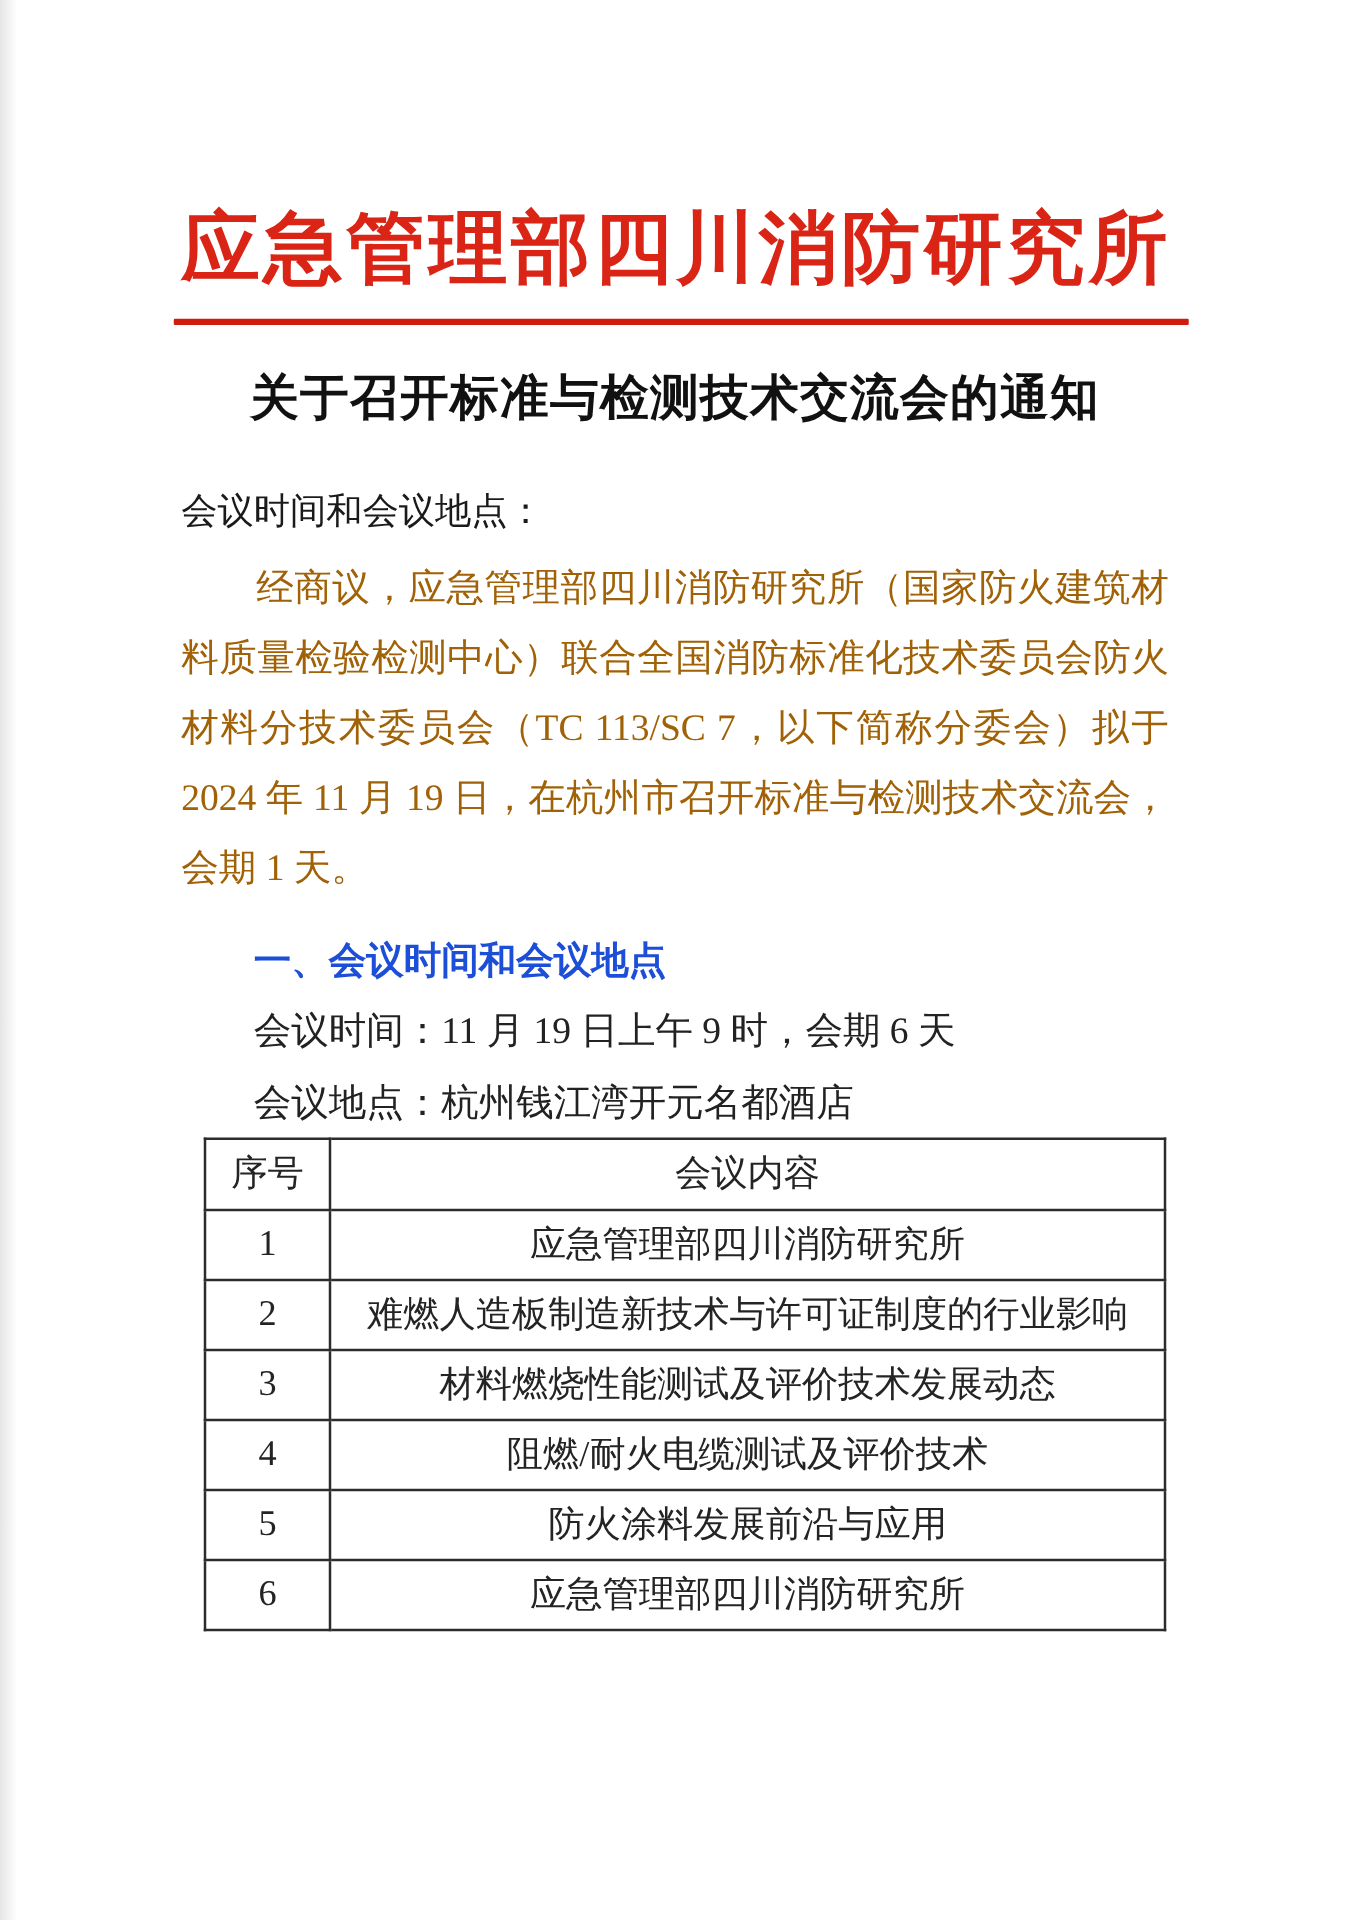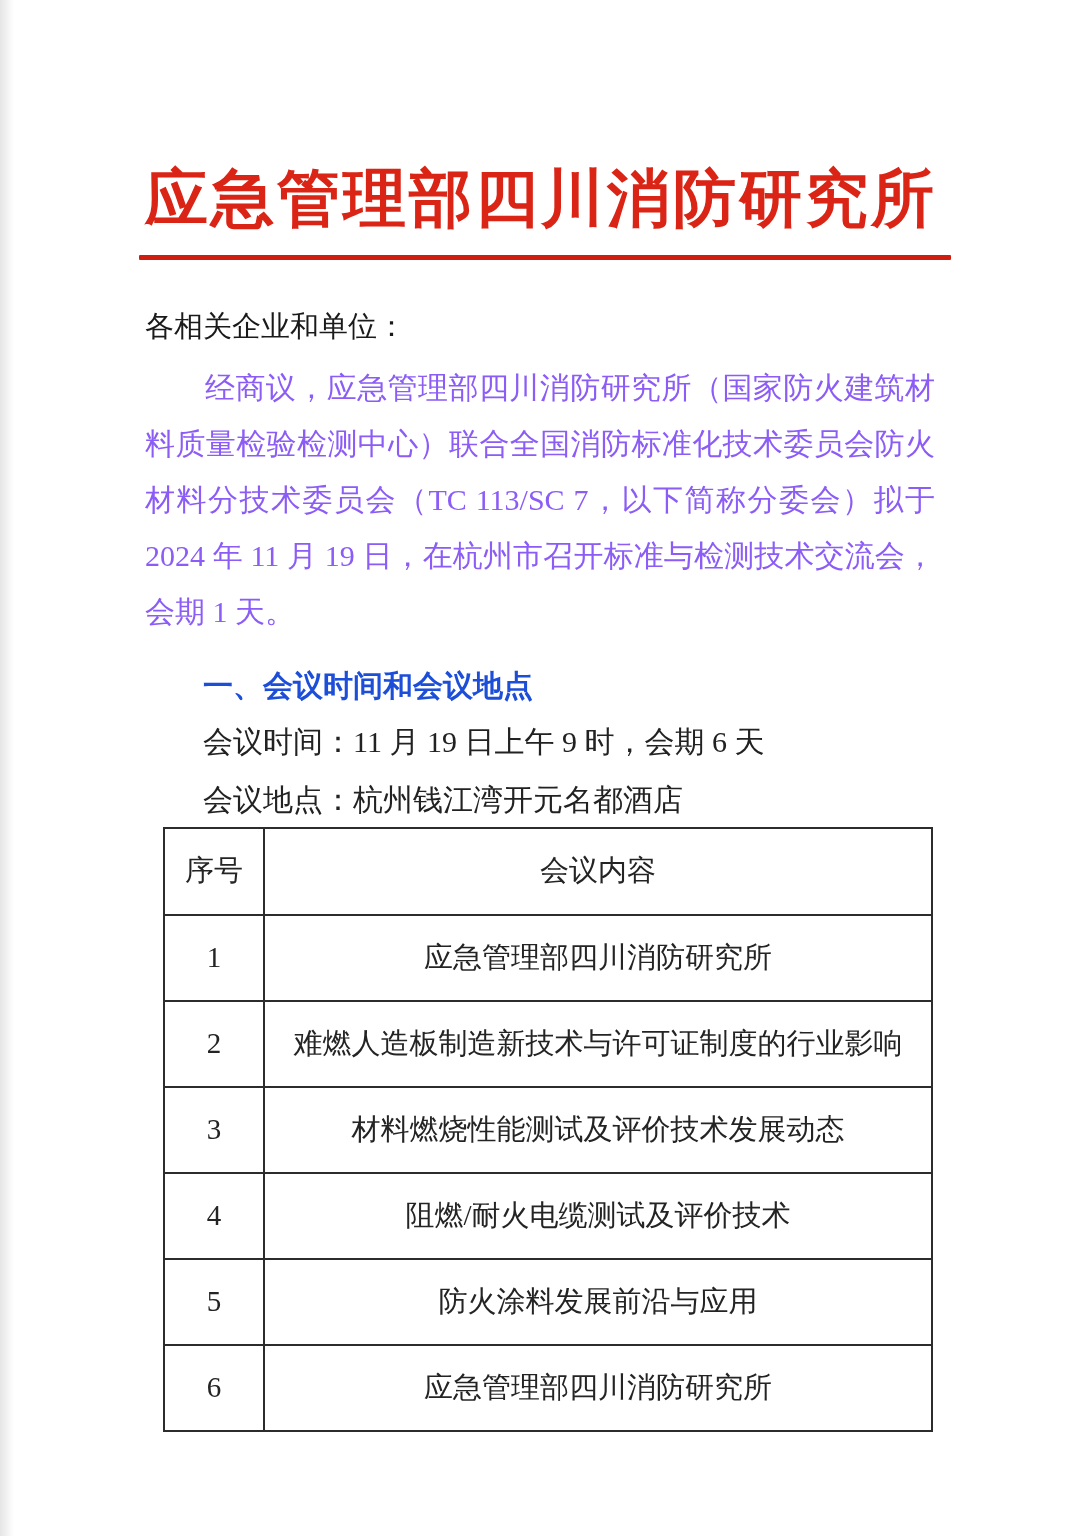--- a/index.html
+++ b/index.html
@@ -73,21 +73,21 @@
     color: #1a1a1a;
   }
 
   
   .intro {
     margin: 18px 0 0 0;
     font-size: 30px;
     line-height: 56px;
     text-align: justify;
     text-indent: 2em;
-    color: #8b5cf6;
+    color: #a16207;
   }
 
   
   .sec-heading {
     margin: 30px 0 0 0;
     padding-left: 58px;
     font-size: 30px;
     line-height: 32px;
     font-weight: 700;
     font-family: Liberation Serif, serif;
@@ -114,39 +114,40 @@
   }
   table.agenda col.c-index { width: 100px; }
   table.agenda th,
   table.agenda td {
     border: 2px solid #2c2c2c;
     text-align: center;
     vertical-align: middle;
     font-size: 29px;
     font-weight: 400;
     color: #242424;
-    padding: 15px 6px;
+    padding: 0 6px;
   }
   table.agenda th { height: 55px; }
   table.agenda td { height: 54px; }
 </style>
 </head>
 <body>
 
 <div class="scan-edge"></div>
 
 <div class="page">
 
   <header>
     <div class="masthead">应急管理部四川消防研究所</div>
     <div class="masthead-rule"></div>
   </header>
 
+  <h1 class="doc-title">关于召开标准与检测技术交流会的通知</h1>
 
-  <p class="salutation">各相关企业和单位：</p>
+  <p class="salutation">会议时间和会议地点：</p>
 
   <p class="intro">经商议，应急管理部四川消防研究所（国家防火建筑材料质量检验检测中心）联合全国消防标准化技术委员会防火材料分技术委员会（TC 113/SC 7，以下简称分委会）拟于 2024 年 11 月 19 日，在杭州市召开标准与检测技术交流会，会期 1 天。</p>
 
   <h2 class="sec-heading">一、会议时间和会议地点</h2>
 
   <p class="info-line first">会议时间：11 月 19 日上午 9 时，会期 6 天</p>
 
   <p class="info-line">会议地点：杭州钱江湾开元名都酒店</p>
 
 

